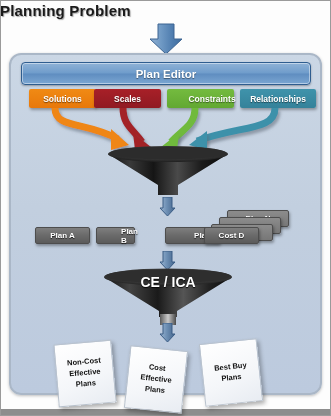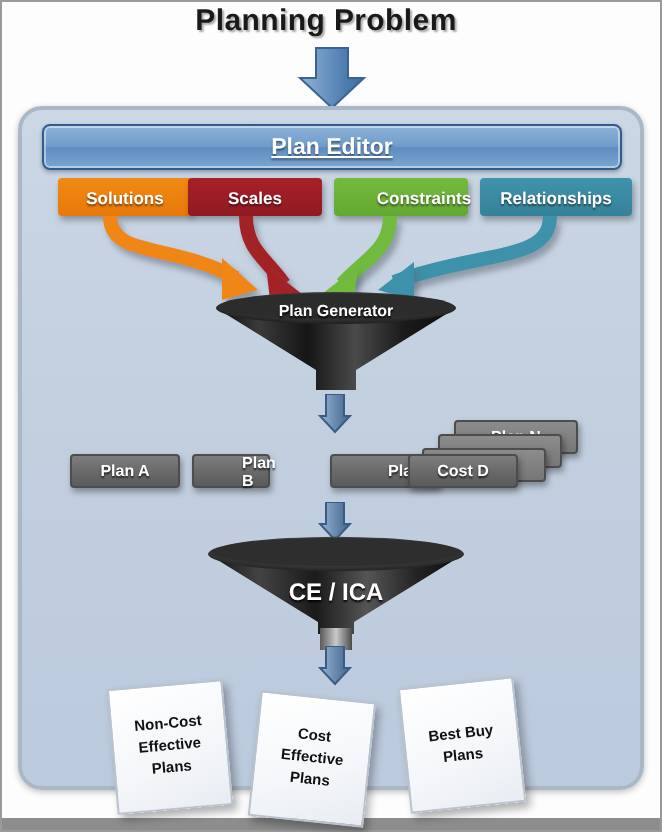--- a/index.html
+++ b/index.html
@@ -16,21 +16,21 @@
     position:absolute;left:0;top:0;width:331px;height:416px;
     border:1px solid #9a9a9a;box-sizing:border-box;background:#fdfdfd;
   }
   .outer-frame:after{
     content:"";position:absolute;left:0;bottom:0;width:100%;height:6px;
     background:#8d8d8d;
   }
 
   
   .title{
-    position:absolute;left:0;top:2px;width:326px;text-align:center;
+    position:absolute;left:0;top:2px;width:326px;text-align:left;
     font-size:15px;font-weight:bold;color:#1a1a1a;letter-spacing:.2px;
     text-shadow:1px 1px 1px rgba(140,140,140,.75);
   }
 
   
   .arrow-big{
     position:absolute;left:148px;top:23px;width:36px;height:32px;
   }
 
   
@@ -48,21 +48,20 @@
   .plan-editor{
     position:absolute;left:10px;top:7px;width:290px;height:23px;
     border-radius:4px;
     background:linear-gradient(180deg,#8fb2d6 0%,#6f9ccb 48%,#5f8dc0 52%,#7ba6d2 100%);
     border:1px solid #2f5d8f;
     box-shadow:inset 0 0 0 1px rgba(255,255,255,.45),0 1px 2px rgba(0,0,0,.3);
     color:#ffffff;font-weight:bold;font-size:11.5px;
     display:flex;align-items:center;justify-content:center;
     text-shadow:0 1px 1px rgba(0,0,0,.45);
     box-sizing:border-box;
-    text-decoration:underline;
   }
 
   
   .cat-row{position:absolute;left:10px;top:34px;width:295px;height:19px;}
   .cat{
     position:absolute;top:0;height:19px;border-radius:2px;
     display:flex;align-items:center;justify-content:center;
     color:#ffffff;font-size:8.5px;font-weight:bold;
     text-shadow:0 1px 1px rgba(0,0,0,.5);
     box-shadow:1px 2px 3px rgba(0,0,0,.32);
@@ -189,21 +188,20 @@
         </linearGradient>
         <radialGradient id="gLip1" cx="50%" cy="40%" r="60%">
           <stop offset="0%" stop-color="#6d6d6d"></stop>
           <stop offset="100%" stop-color="#202020"></stop>
         </radialGradient>
       </defs>
       <path d="M2,9 L122,9 L72,40 L72,50 L52,50 L52,40 Z" fill="url(#gFun1)"></path>
       <ellipse cx="62" cy="9" rx="60" ry="8" fill="url(#gLip1)"></ellipse>
       <ellipse cx="62" cy="8" rx="58" ry="6.4" fill="#2c2c2c"></ellipse>
     </svg>
-    <div class="funnel-label" style="left:95px;top:96px;width:124px;">Plan Generator</div>
 
     <svg class="arrow-sm" style="left:148px;top:142px;" viewBox="0 0 17 20">
       <defs>
         <linearGradient id="gSm" x1="0" y1="0" x2="1" y2="0">
           <stop offset="0%" stop-color="#9cb6d2"></stop>
           <stop offset="45%" stop-color="#6d8fb4"></stop>
           <stop offset="100%" stop-color="#44658c"></stop>
         </linearGradient>
       </defs>
       <polygon points="4,0 13,0 13,11 16,11 8.5,19 1,11 4,11" fill="url(#gSm)" stroke="#3a5c84" stroke-width="1"></polygon>
@@ -250,21 +248,21 @@
           <stop offset="0%" stop-color="#5a5a5a"></stop>
           <stop offset="50%" stop-color="#c9c9c9"></stop>
           <stop offset="100%" stop-color="#4b4b4b"></stop>
         </linearGradient>
       </defs>
       <path d="M3,10 L131,10 L76,44 L76,50 L58,50 L58,44 Z" fill="url(#gFun2)"></path>
       <ellipse cx="67" cy="10" rx="64" ry="8.6" fill="url(#gLip2)"></ellipse>
       <ellipse cx="67" cy="9" rx="62" ry="7" fill="#2e2e2e"></ellipse>
       <rect x="59" y="47" width="16" height="11" fill="url(#gStem)"></rect>
     </svg>
-    <div class="funnel-label" style="left:90px;top:234px;width:134px;font-size:12px;">CE / ICA</div>
+    <div class="funnel-label" style="left:90px;top:219px;width:134px;font-size:14px;">CE / ICA</div>
 
     <svg class="arrow-sm" style="left:148px;top:268px;" viewBox="0 0 17 20">
       <polygon points="4,0 13,0 13,11 16,11 8.5,19 1,11 4,11" fill="url(#gSm)" stroke="#3a5c84" stroke-width="1"></polygon>
     </svg>
 
   </div>
 
   <div class="note" style="left:56px;top:342px;transform:rotate(-5deg);">
     <div>
       <span>Non-Cost</span>

